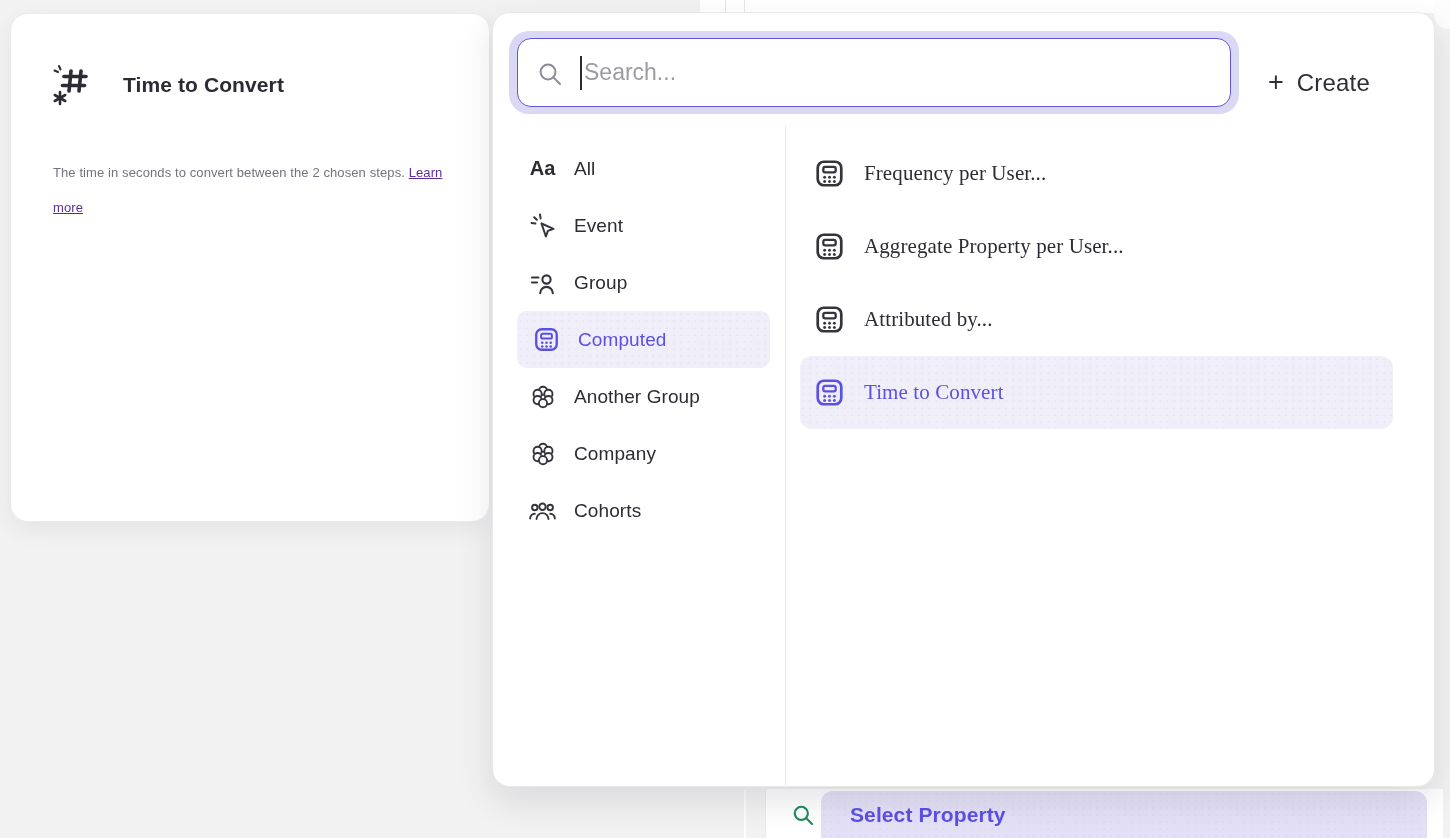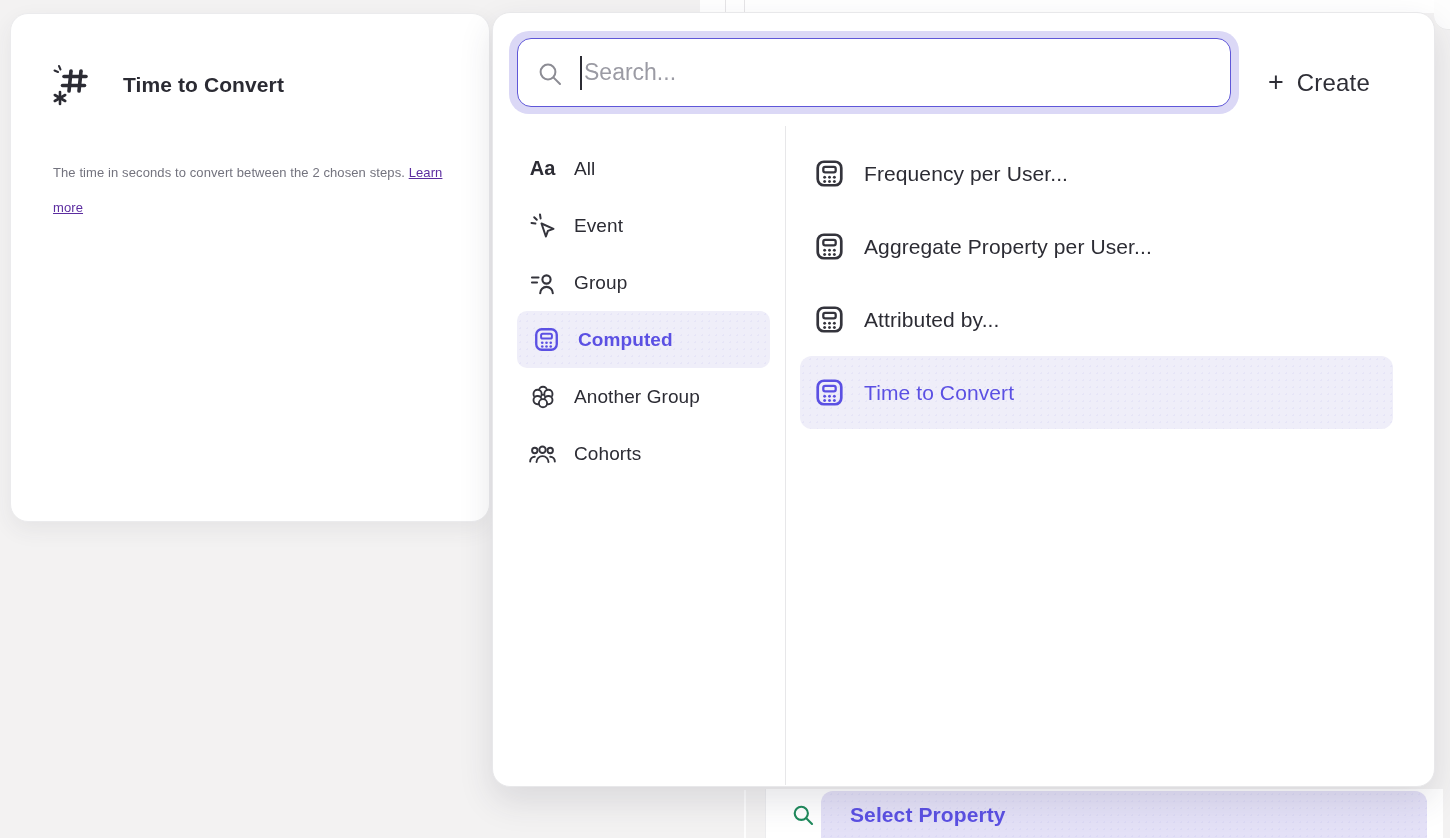--- a/index.html
+++ b/index.html
@@ -78,30 +78,30 @@
 
   
   .cat-list { position:absolute; left:24px; top:127px; width:253px; }
   .cat-row {
     height:57px; display:flex; align-items:center; gap:18px;
     padding-left:12px; border-radius:10px; cursor:pointer;
     font-size:19px; color:#2c2c34; letter-spacing:.1px;
   }
   .cat-row .cicon { width:27px; height:27px; flex:0 0 27px; display:flex; align-items:center; justify-content:center; color:#34343c;text-align:center; }
   .cat-row.active {
-    background:#efeef9; color:#5b50e3; font-weight:700;
+    background:#efeef9; color:#5b50e3; font-weight:400;
     background-image:radial-gradient(rgba(91,80,224,0.06) 1px, transparent 1px);
     background-size:7px 7px;
     padding-left:16px;
   }
   .cat-row.active .cicon { color:#5b50e3; }
   .aa-glyph { font-size:20px; font-weight:600; color:#2c2c34; letter-spacing:0; }
 
   
-  .item-list { position:absolute; left:307px; top:124px; width:593px; }
+  .item-list { position:absolute; left:307px; top:124px; width:593px;font-family:Liberation Serif, serif; }
   .item-row {
     height:73px; display:flex; align-items:center; gap:19px;
     padding-left:14px; border-radius:12px; cursor:pointer;
     font-size:21px; color:#2c2c34; letter-spacing:.1px;
   }
   .item-row .iicon { width:31px; height:31px; flex:0 0 31px; color:#34343c; }
   .item-row.active {
     background:#efeef9; color:#5b50e3; font-weight:500;
     background-image:radial-gradient(rgba(91,80,224,0.06) 1px, transparent 1px);
     background-size:7px 7px;
@@ -241,20 +241,33 @@
               <circle cx="7.6" cy="9.9" r="4.1"></circle>
               <circle cx="18.4" cy="9.9" r="4.1"></circle>
             <circle cx="7.6" cy="16.1" r="4.1"></circle>
               <circle cx="18.4" cy="16.1" r="4.1"></circle>
               <circle cx="13" cy="19.2" r="4.1"></circle>
           </svg>
         </span>
         <span>Another Group</span>
       </div>
 
+      <div class="cat-row">
+        <span class="cicon">
+          <svg viewBox="0 0 26 26" width="26" height="26" fill="#fff" stroke="currentColor" stroke-width="1.9">
+            <circle cx="13" cy="6.8" r="4.1"></circle>
+              <circle cx="7.6" cy="9.9" r="4.1"></circle>
+              <circle cx="18.4" cy="9.9" r="4.1"></circle>
+            <circle cx="7.6" cy="16.1" r="4.1"></circle>
+              <circle cx="18.4" cy="16.1" r="4.1"></circle>
+              <circle cx="13" cy="19.2" r="4.1"></circle>
+          </svg>
+        </span>
+        <span>Company</span>
+      </div>
 
 
       <div class="cat-row">
         <span class="cicon">
           <svg viewBox="0 0 28 24" width="27" height="24" fill="#fff" stroke="currentColor" stroke-width="2" stroke-linecap="round">
             <circle cx="6" cy="8.4" r="2.8"></circle>
             <path d="M1.2 19.8c0-2.8 2.1-5 4.8-5"></path>
             <circle cx="22" cy="8.4" r="2.8"></circle>
             <path d="M26.8 19.8c0-2.8-2.1-5-4.8-5"></path>
             <circle cx="14" cy="7.6" r="3.3"></circle>

